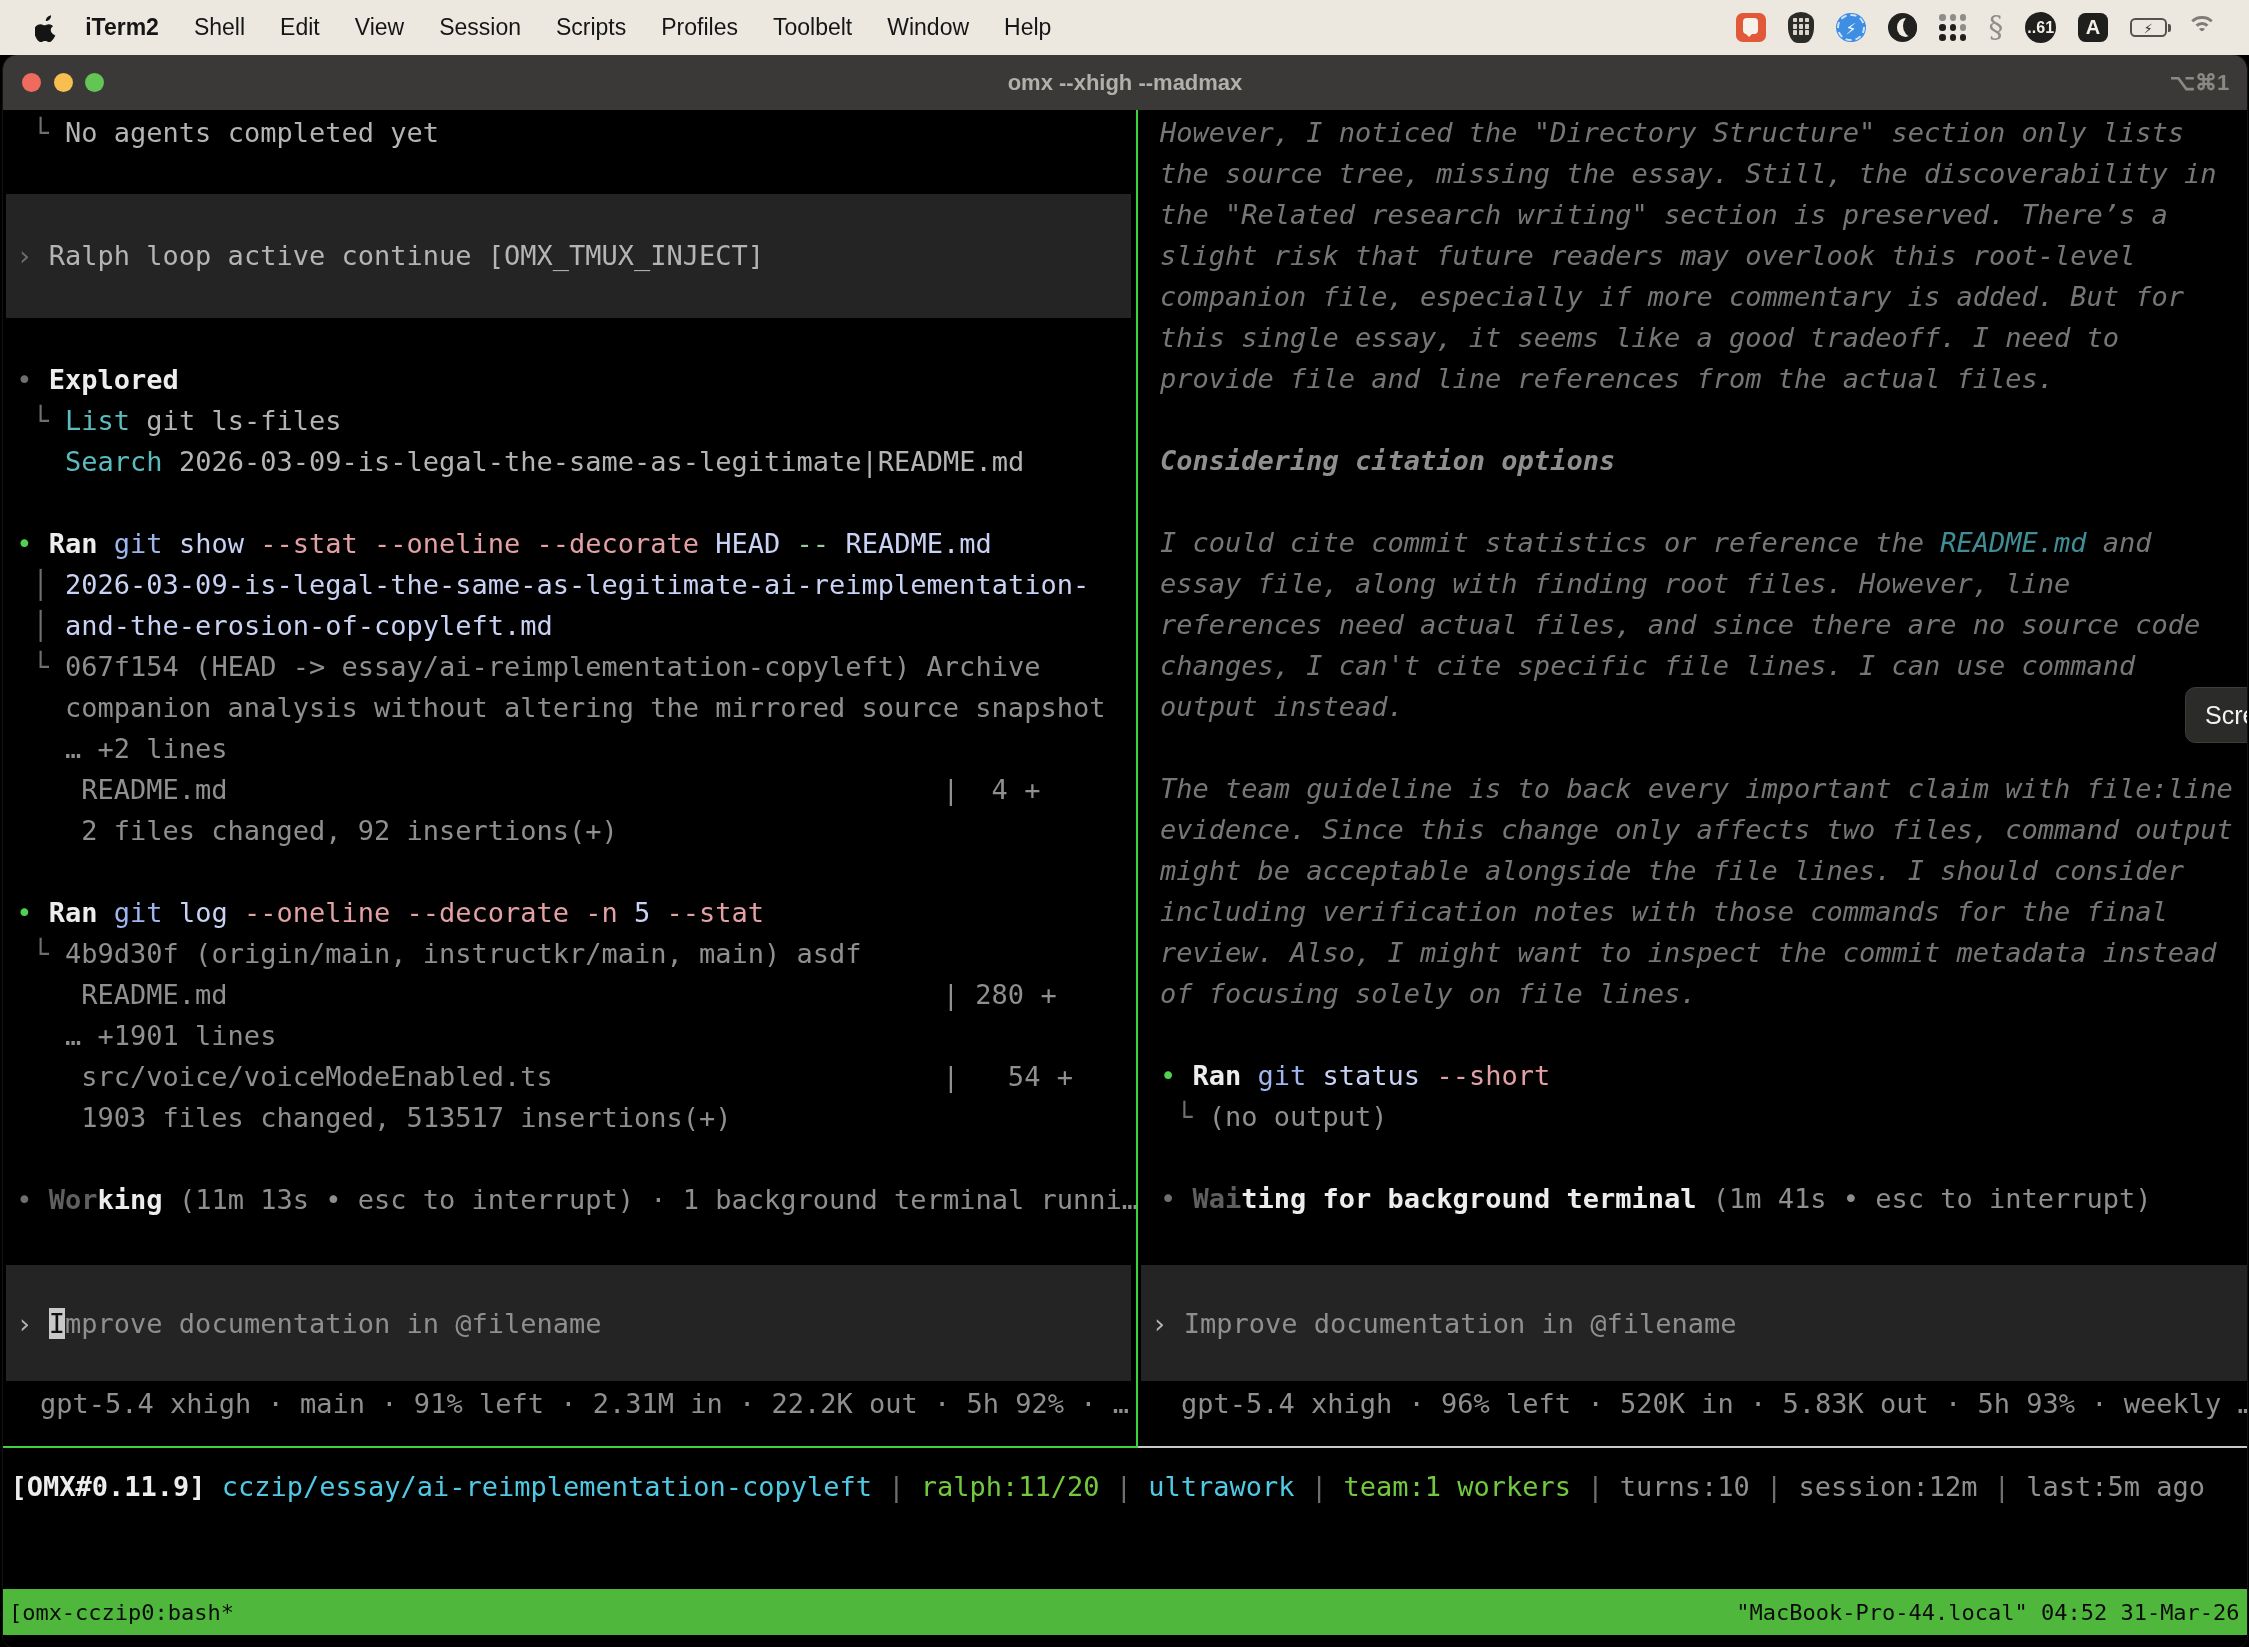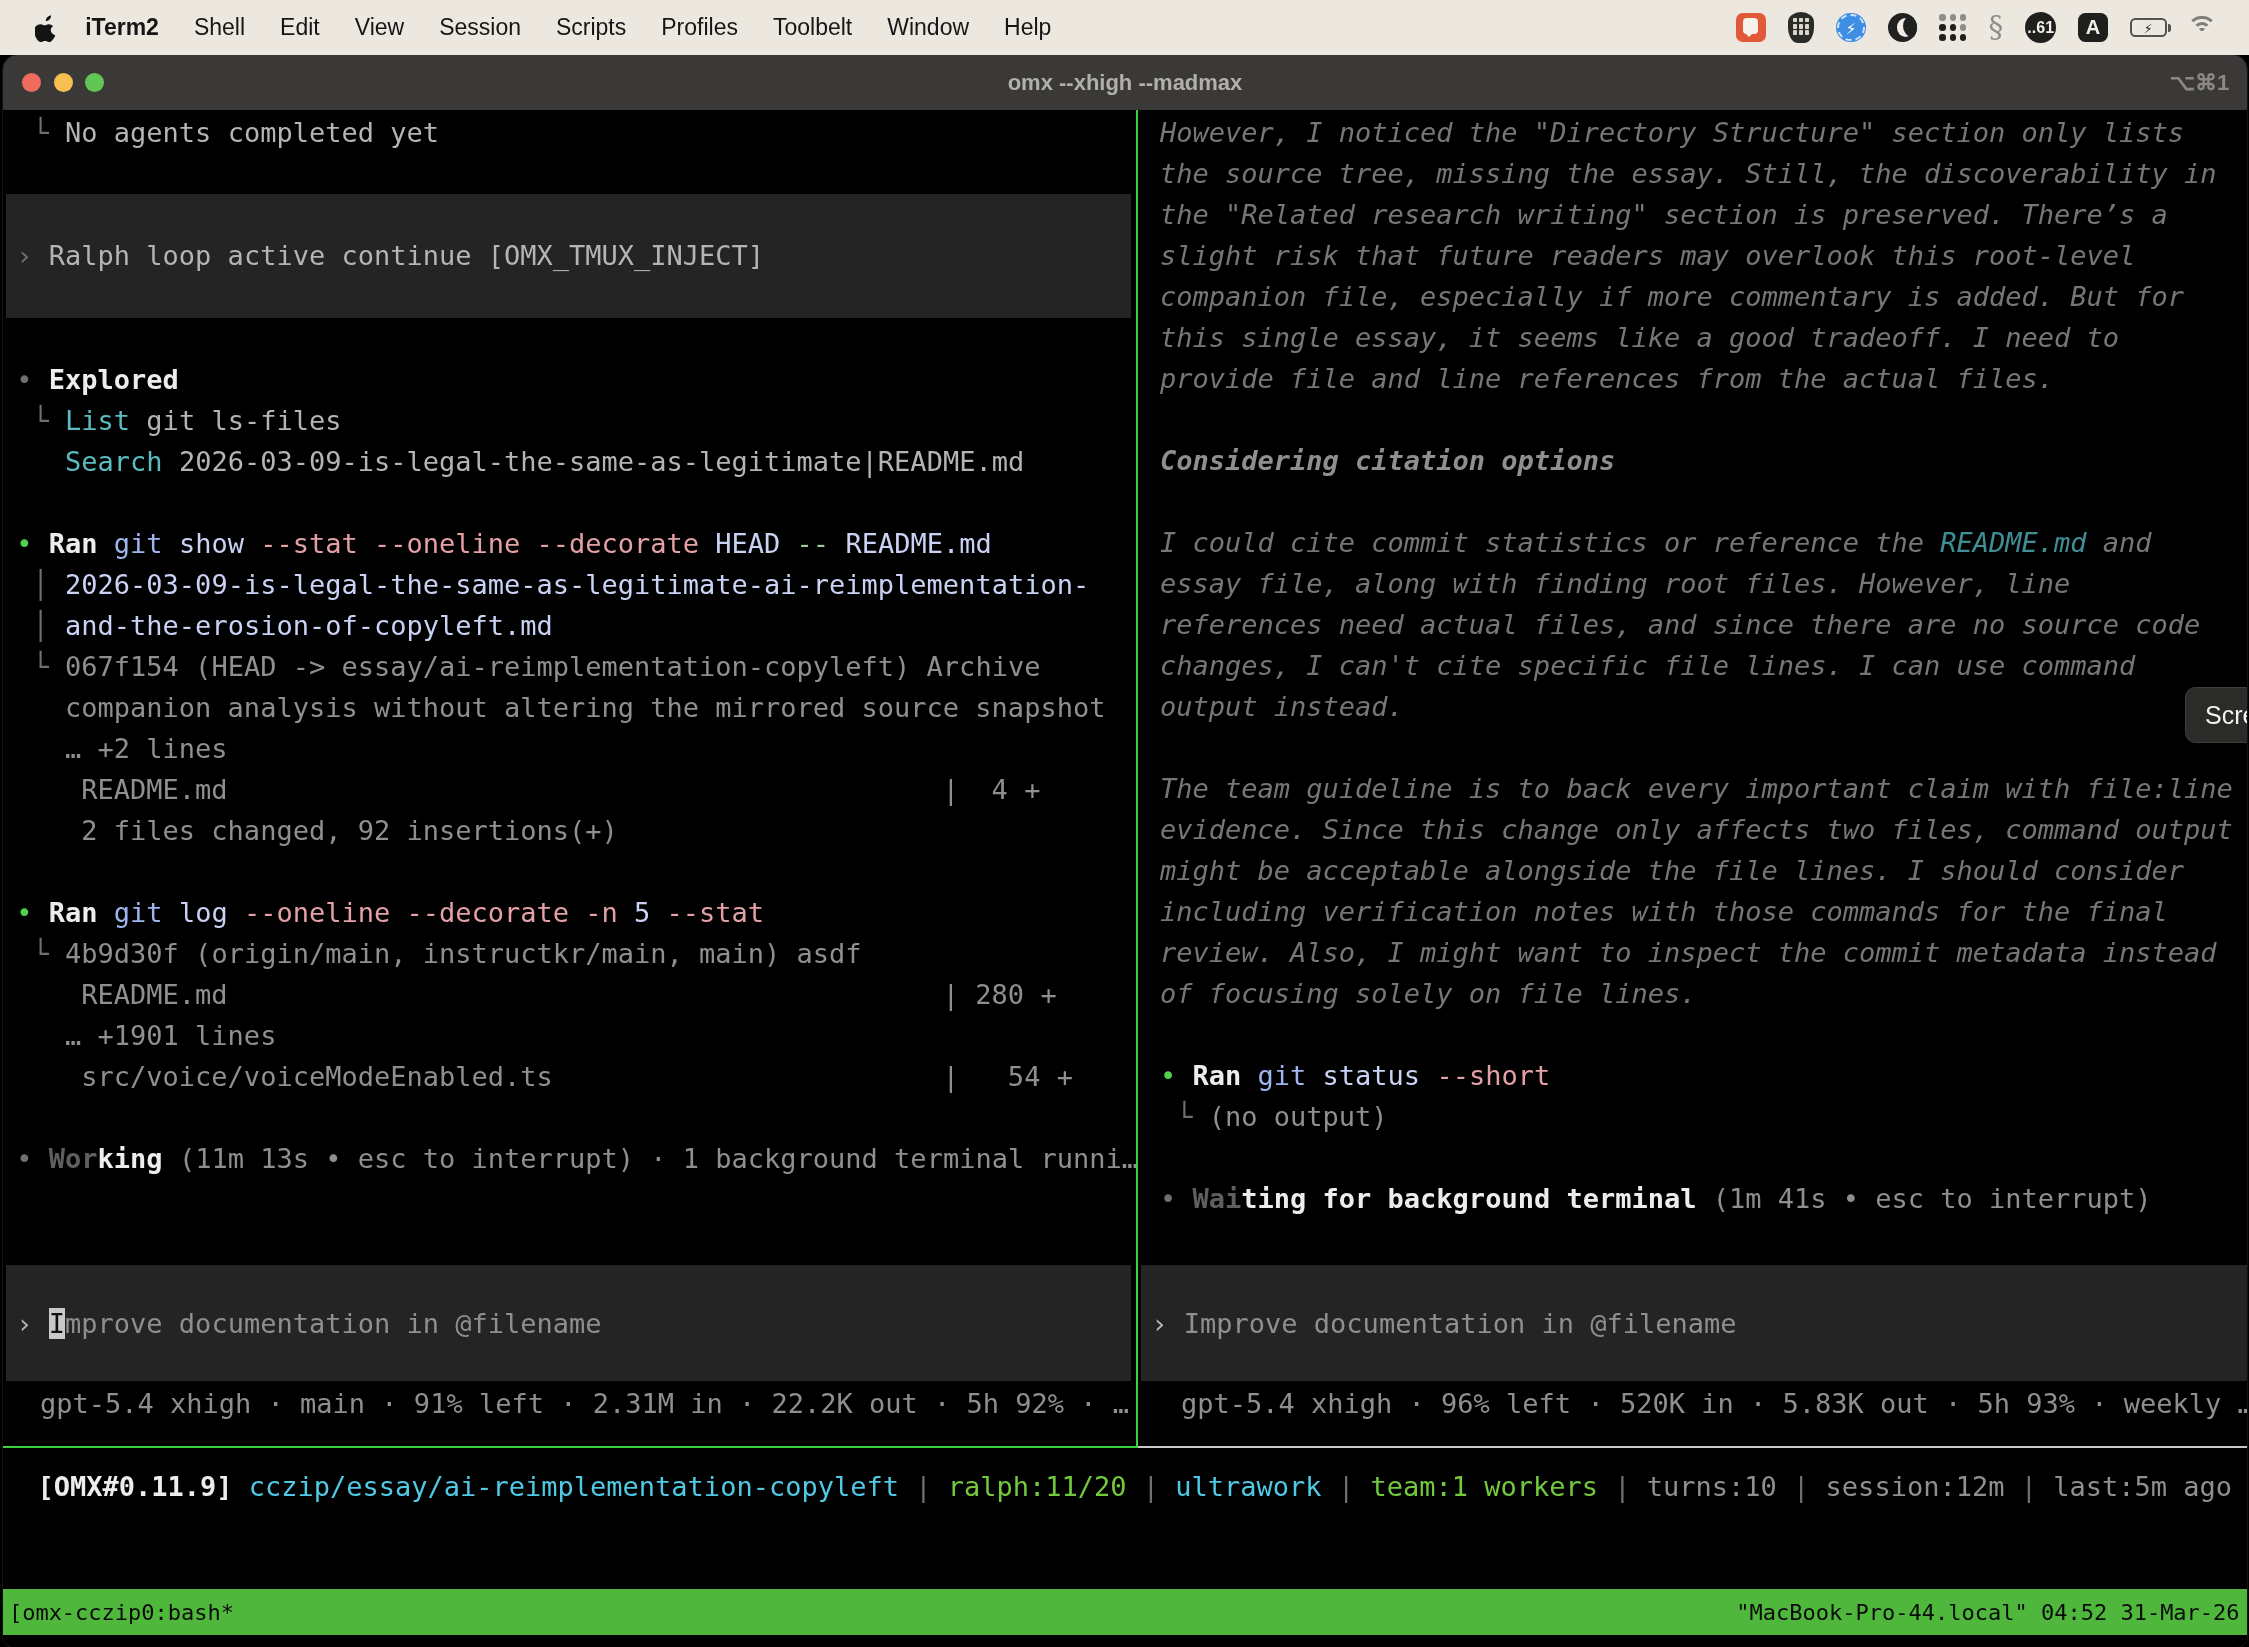--- a/index.html
+++ b/index.html
@@ -90,21 +90,21 @@
 
   .prompt-box{position:absolute;top:1155px;height:116px;background:var(--panel);
     display:flex;align-items:center;white-space:pre;overflow:hidden;}
   .prompt-box.pleft{left:3px;width:1125px;padding-left:10.3px;}
   .prompt-box.pright{left:1138px;right:0;padding-left:10.3px;}
   .cursor-block{background:var(--cursor);color:#111;}
   .pstatus{position:absolute;top:1273px;height:41px;line-height:41px;white-space:pre;color:var(--dim2);overflow:hidden;}
   .pstatus.sleft{left:37px;width:1092px;}
   .pstatus.sright{left:1178px;right:0;}
 
-  .omx-line{position:absolute;left:7.4px;right:0;top:1355px;height:44px;line-height:44px;white-space:pre;overflow:hidden;margin-left:27px;}
+  .omx-line{position:absolute;left:7.4px;right:0;top:1355px;height:44px;line-height:44px;white-space:pre;overflow:hidden;}
 
   .tmuxbar{position:absolute;left:0;right:0;top:1479px;height:46px;background:var(--tmux);
     color:#0b0b0b;display:flex;align-items:center;white-space:pre;font-size:22px;}
   .tmuxbar .tleft{padding-left:5.9px;}
   .tmuxbar .tright{margin-left:auto;padding-right:7.4px;}
 
   .tooltip{position:absolute;left:2182px;top:577px;height:56px;min-width:69px;background:#2b2b29;
     border:1.5px solid #3d3d3a;border-radius:10.3px;display:flex;align-items:center;padding-left:19px;
     font-family:"Liberation Sans",sans-serif;font-size:25px;color:#f2f2f0;}
 </style>
@@ -204,20 +204,21 @@
         <div class="trow"><span class="c-dim2">   companion analysis without altering the mirrored source snapshot</span></div>
         <div class="trow"><span class="c-dim2">   … +2 lines</span></div>
         <div class="trow"><span class="c-dim2">    README.md                                            |  4 +</span></div>
         <div class="trow"><span class="c-dim2">    2 files changed, 92 insertions(+)</span></div>
         <div class="trow"></div>
         <div class="trow"><span class="c-grn">• </span><span class="c-w">Ran</span><span class="c-peri"> git</span><span class="c-lav"> log</span><span class="c-pink"> --oneline --decorate -n</span><span class="c-lav"> 5</span><span class="c-pink"> --stat</span></div>
         <div class="trow"><span class="c-dim"> └ </span><span class="c-dim2">4b9d30f (origin/main, instructkr/main, main) asdf</span></div>
         <div class="trow"><span class="c-dim2">    README.md                                            | 280 +</span></div>
         <div class="trow"><span class="c-dim2">   … +1901 lines</span></div>
         <div class="trow"><span class="c-dim2">    src/voice/voiceModeEnabled.ts                        |   54 +</span></div>
+        <div class="trow"><span class="c-dim2">    1903 files changed, 513517 insertions(+)</span></div>
         <div class="trow"></div>
         <div class="trow"><span class="c-dim">• </span><span class="c-shim">Wor</span><span class="c-w">king</span><span class="c-dim2"> (11m 13s • esc to interrupt) · 1 background terminal runni…</span></div>
       </div>
 
     <div class="pane-rows right" id="right-rows">
         <div class="trow"><span class="c-it">However, I noticed the "Directory Structure" section only lists</span></div>
         <div class="trow"><span class="c-it">the source tree, missing the essay. Still, the discoverability in</span></div>
         <div class="trow"><span class="c-it">the "Related research writing" section is preserved. There’s a</span></div>
         <div class="trow"><span class="c-it">slight risk that future readers may overlook this root-level</span></div>
         <div class="trow"><span class="c-it">companion file, especially if more commentary is added. But for</span></div>

